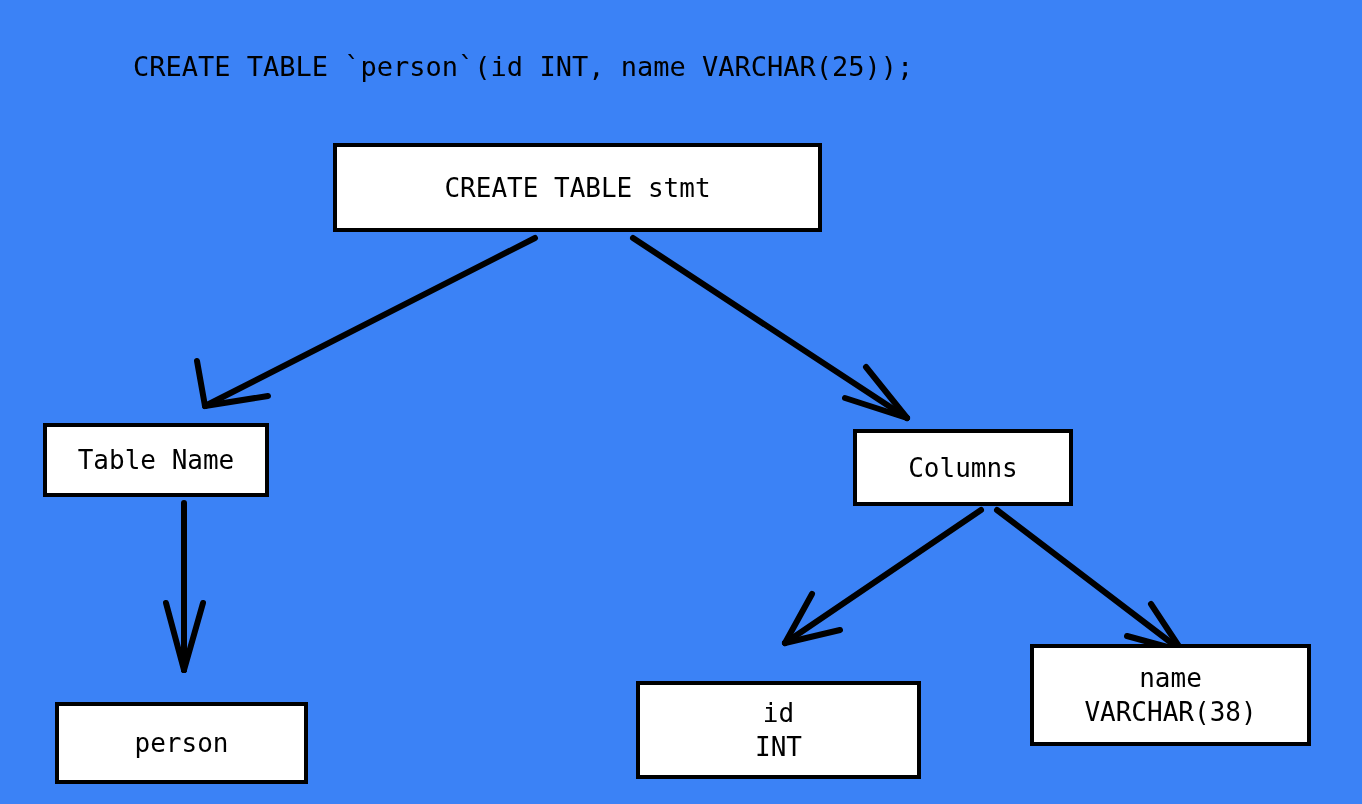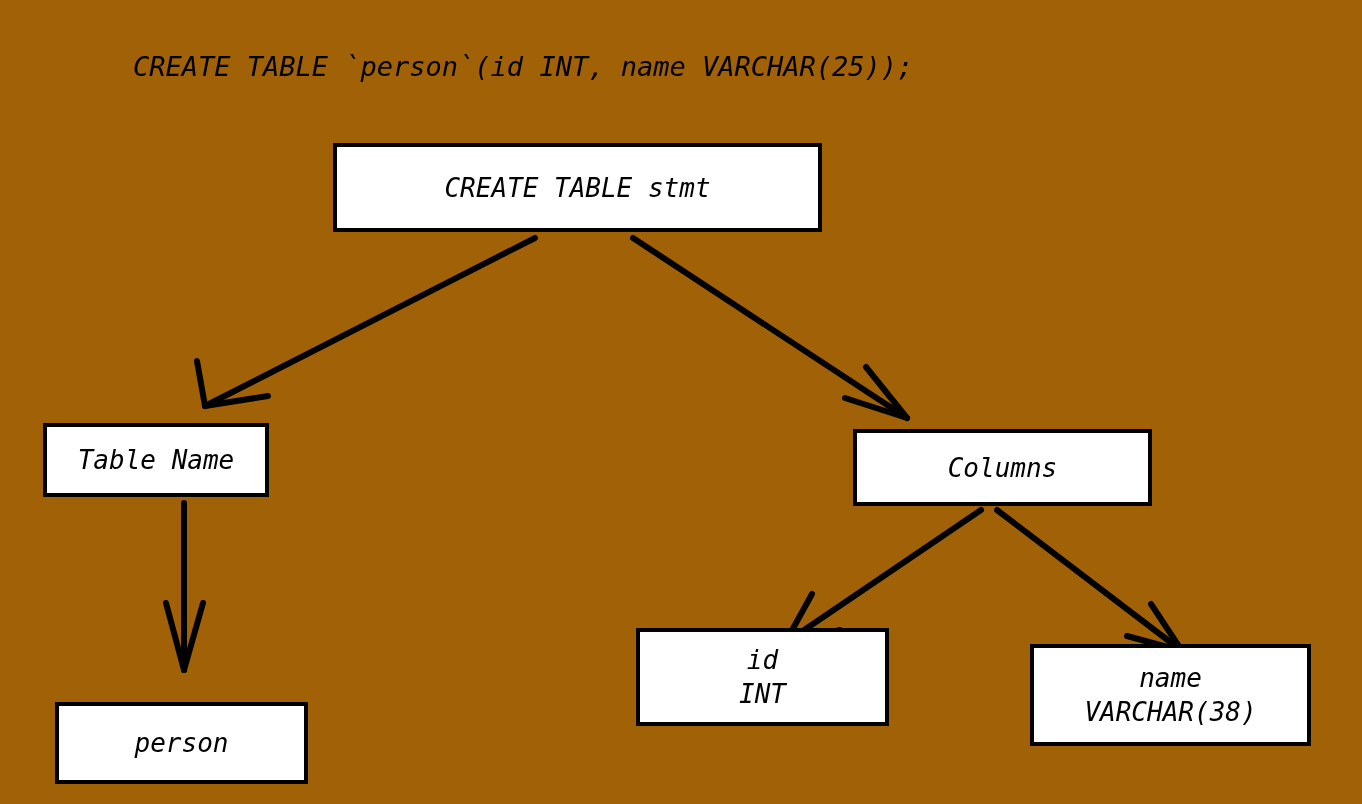--- a/index.html
+++ b/index.html
@@ -7,23 +7,22 @@
     padding: 0;
     background: #ffffff;
   }
   body {
     font-family: "DejaVu Sans Mono", monospace;
   }
   #canvas {
     position: relative;
     width: 1362px;
     height: 804px;
-    background: #a16207;
+    background: #3b82f6;
     overflow: hidden;
-    font-style: italic;
   }
   #edges {
     position: absolute;
     left: 0;
     top: 0;
     width: 1362px;
     height: 804px;
   }
   .title {
     position: absolute;
@@ -97,29 +96,29 @@
   </svg>
 
   <div class="node" id="node-root" style="left:333px; top:143px; width:489px; height:89px;">
     <span class="line">CREATE TABLE stmt</span>
   </div>
 
   <div class="node" id="node-table-name" style="left:43px; top:423px; width:226px; height:74px;">
     <span class="line">Table Name</span>
   </div>
 
-  <div class="node" id="node-columns" style="left:853px; top:429px; width:299px; height:77px;">
+  <div class="node" id="node-columns" style="left:853px; top:429px; width:220px; height:77px;">
     <span class="line">Columns</span>
   </div>
 
   <div class="node" id="node-person" style="left:55px; top:702px; width:253px; height:82px;">
     <span class="line">person</span>
   </div>
 
-  <div class="node" id="node-col-id" style="left:636px; top:628px; width:253px; height:98px;">
+  <div class="node" id="node-col-id" style="left:636px; top:681px; width:285px; height:98px;">
     <span class="line">id</span>
     <span class="line">INT</span>
   </div>
 
   <div class="node" id="node-col-name" style="left:1030px; top:644px; width:281px; height:102px;">
     <span class="line">name</span>
     <span class="line">VARCHAR(38)</span>
   </div>
 
 </div>

